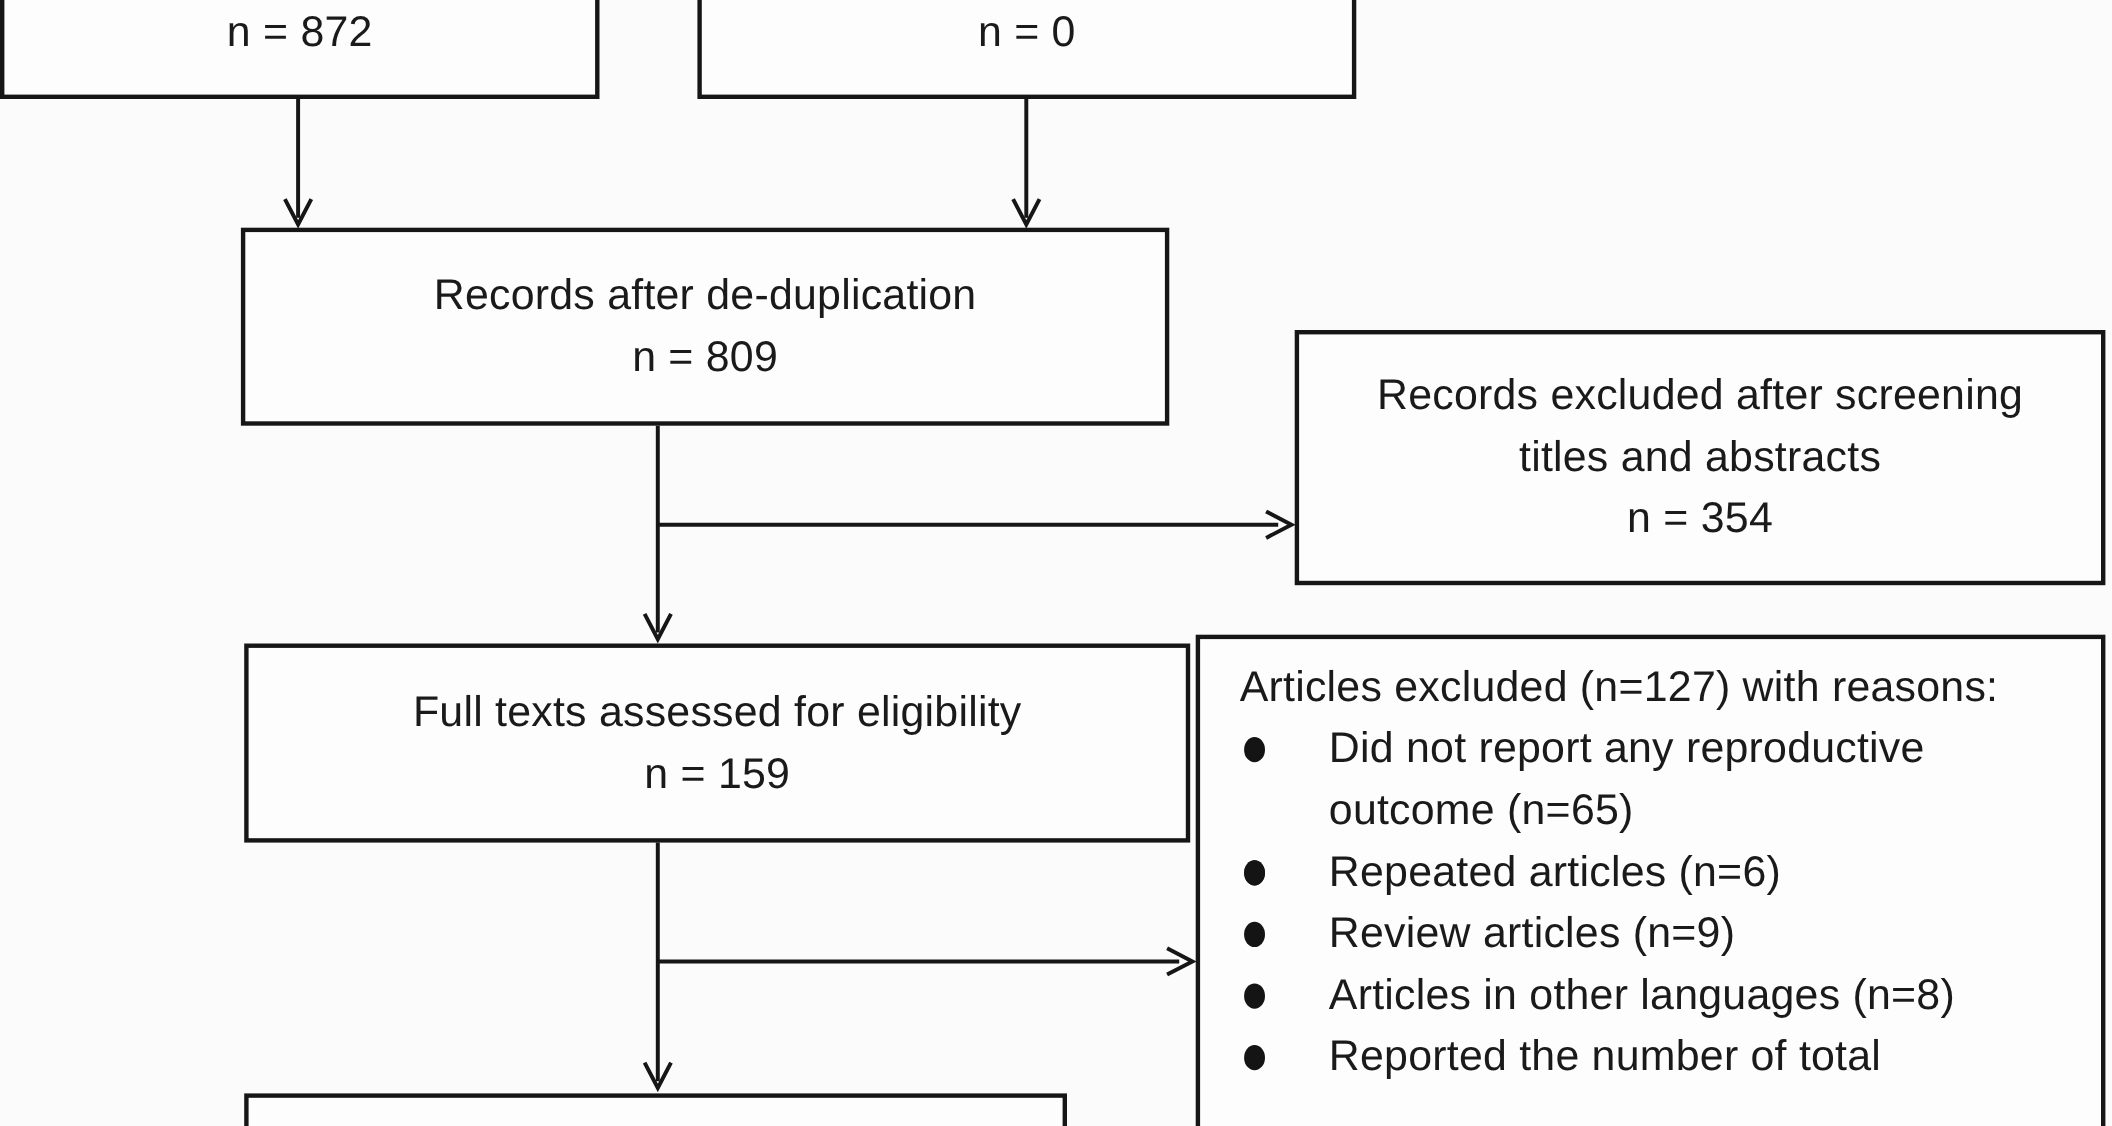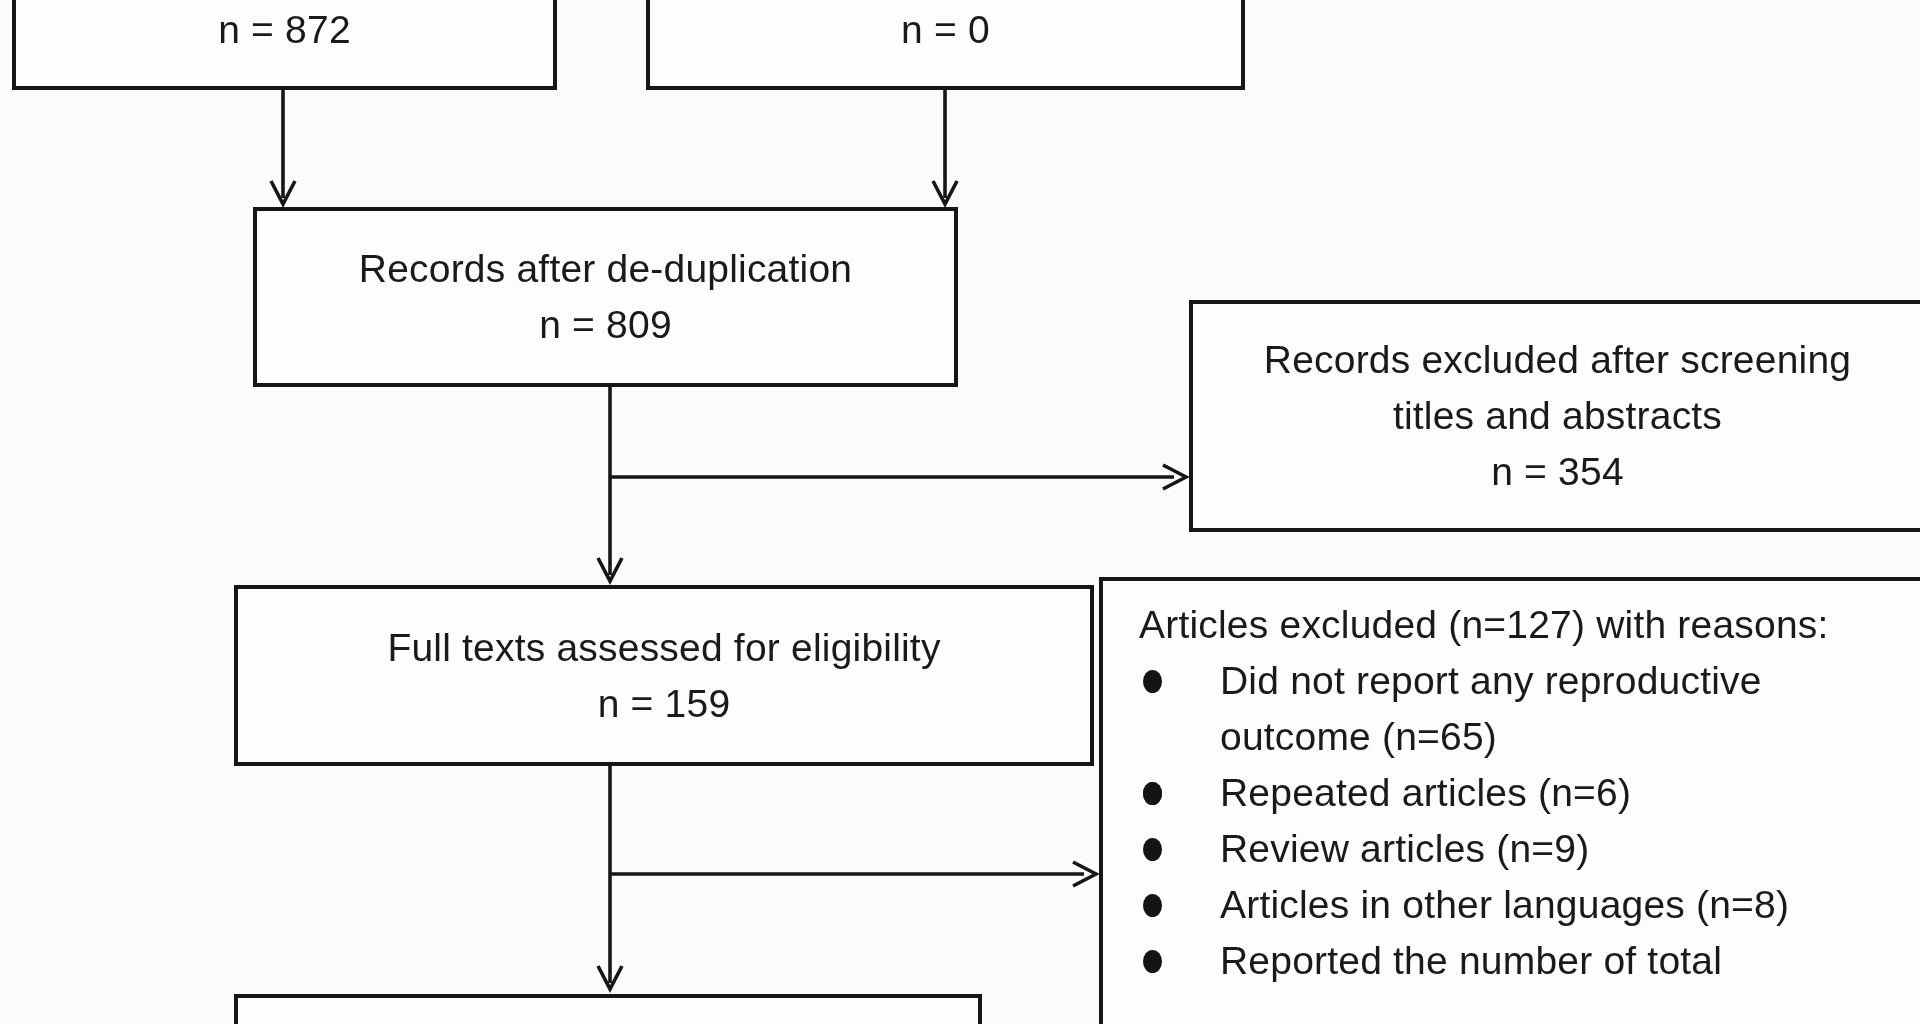--- a/index.html
+++ b/index.html
@@ -12,21 +12,20 @@
     width: 1920px;
     height: 1024px;
     overflow: hidden;
     background: #fbfbfb;
     font-family: "Liberation Sans", sans-serif;
     color: #1a1a1a;
   }
   .stage {
     position: absolute;
     inset: 0;
-    margin-left: 12px;
   }
   .box {
     position: absolute;
     box-sizing: border-box;
     border: 4px solid #161616;
     background: #fdfdfd;
     display: flex;
     flex-direction: column;
     justify-content: center;
     align-items: center;
@@ -35,21 +34,21 @@
     line-height: 56px;
     letter-spacing: 0.2px;
   }
   
   .box.top-cut {
     justify-content: flex-end;
     padding-bottom: 28px;
   }
   #box-identified   { left: 0px;    top: -84px; width: 545px; height: 174px; }
   #box-additional   { left: 634px;  top: -84px; width: 599px; height: 174px; }
-  #box-dedup        { left: 241px;  top: 207px; width: 705px; height: 180px; }
+  #box-dedup        { left: 219px;  top: 207px; width: 844px; height: 180px; }
   #box-screen-excl  { left: 1177px; top: 300px; width: 737px; height: 232px; text-align: center; }
   #box-fulltext     { left: 222px;  top: 585px; width: 860px; height: 181px; }
   #box-reasons      { left: 1087px; top: 577px; width: 827px; height: 470px;
                       justify-content: flex-start; align-items: stretch;
                       text-align: left; padding: 16px 24px 0 36px; }
   #box-included     { left: 222px;  top: 994px; width: 748px; height: 120px; }
 
   .reason-list {
     list-style: none;
     margin: 0;

